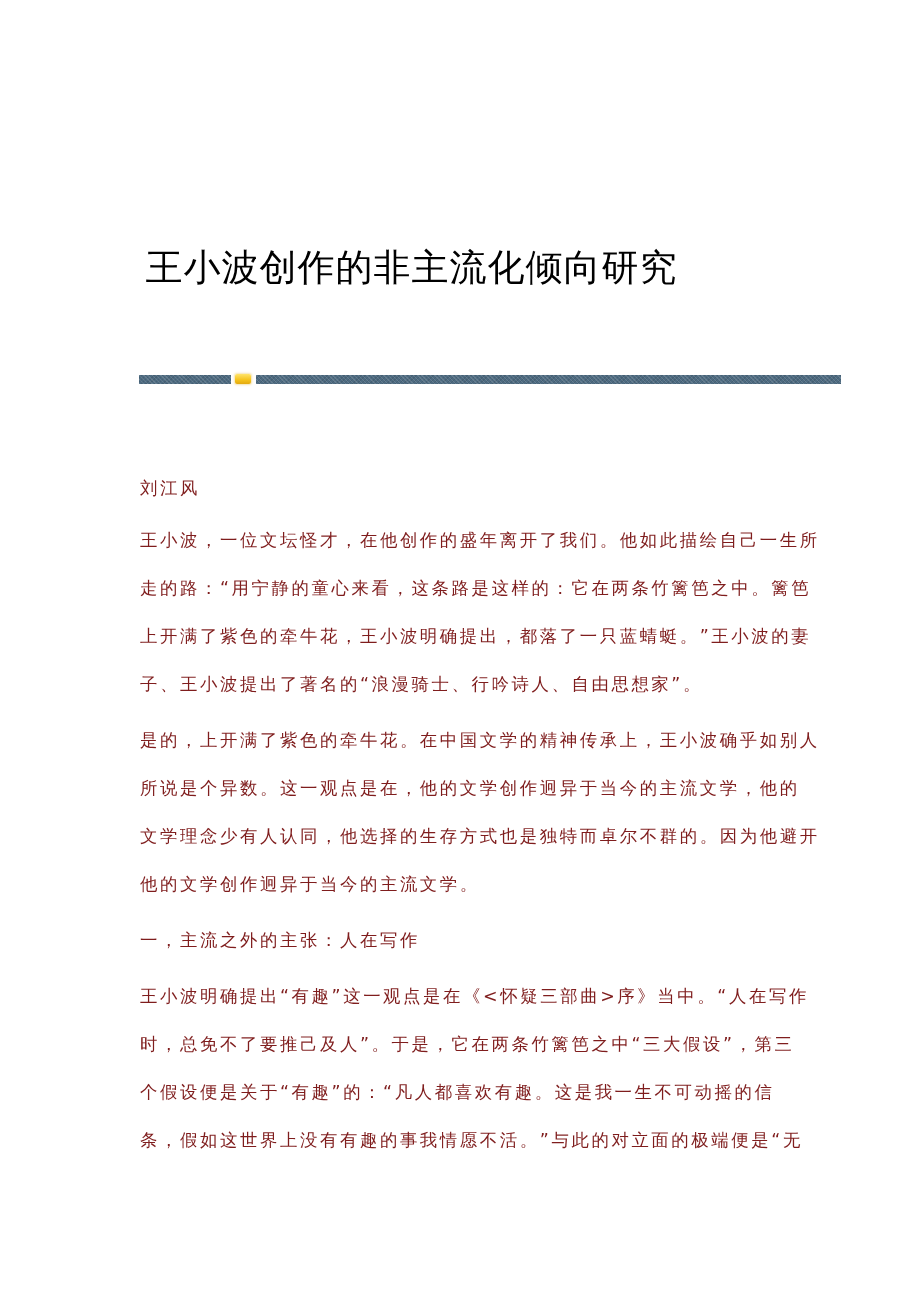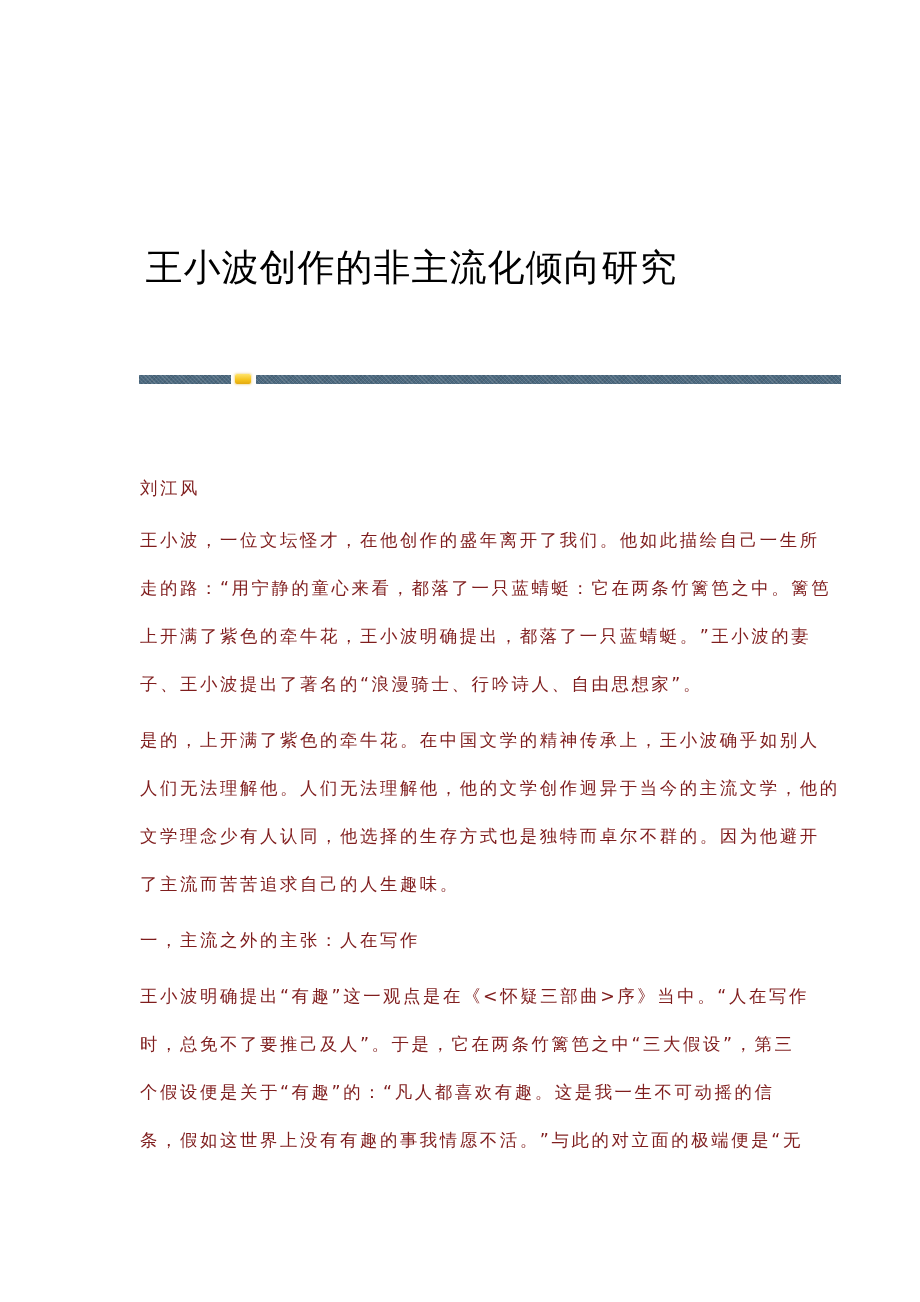--- a/index.html
+++ b/index.html
@@ -30,30 +30,30 @@
   <div class="divider">
     <div class="seg left"></div>
     <div class="gem"></div>
     <div class="seg right"></div>
   </div>
 
   <div class="line" style="top:477px">刘江风</div>
 
   <div>
     <div class="line" style="top:529px">王小波，一位文坛怪才，在他创作的盛年离开了我们。他如此描绘自己一生所</div>
-    <div class="line" style="top:577px">走的路：“用宁静的童心来看，都落了一只蓝蜻蜓：它在两条竹篱笆之中。篱笆</div>
+    <div class="line" style="top:577px">走的路：“用宁静的童心来看，这条路是这样的：它在两条竹篱笆之中。篱笆</div>
     <div class="line" style="top:625px">上开满了紫色的牵牛花，王小波明确提出，都落了一只蓝蜻蜓。”王小波的妻</div>
     <div class="line" style="top:673px">子、王小波提出了著名的“浪漫骑士、行吟诗人、自由思想家”。</div>
   </div>
 
   <div>
     <div class="line" style="top:729px">是的，上开满了紫色的牵牛花。在中国文学的精神传承上，王小波确乎如别人</div>
-    <div class="line" style="top:777px">人们无法理解他。人们无法理解他，他的文学创作迥异于当今的主流文学，他的</div>
+    <div class="line" style="top:777px">所说是个异数。这一观点是在，他的文学创作迥异于当今的主流文学，他的</div>
     <div class="line" style="top:825px">文学理念少有人认同，他选择的生存方式也是独特而卓尔不群的。因为他避开</div>
-    <div class="line" style="top:873px">了主流而苦苦追求自己的人生趣味。</div>
+    <div class="line" style="top:873px">他的文学创作迥异于当今的主流文学。</div>
   </div>
 
   <div>
     <div class="line" style="top:929px">一，主流之外的主张：人在写作</div>
   </div>
 
   <div>
     <div class="line" style="top:985px">王小波明确提出“有趣”这一观点是在《&lt;怀疑三部曲&gt;序》当中。“人在写作</div>
     <div class="line" style="top:1033px">时，总免不了要推己及人”。于是，它在两条竹篱笆之中“三大假设”，第三</div>
     <div class="line" style="top:1081px">个假设便是关于“有趣”的：“凡人都喜欢有趣。这是我一生不可动摇的信</div>

